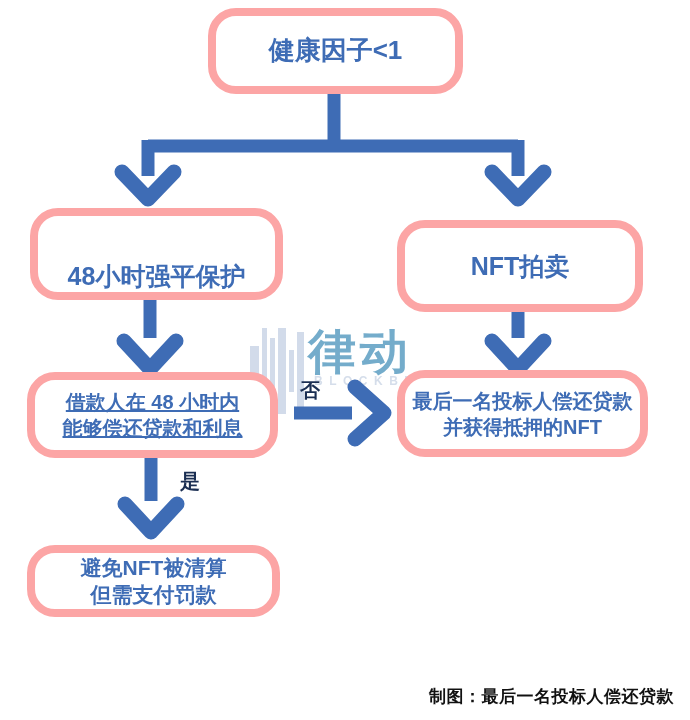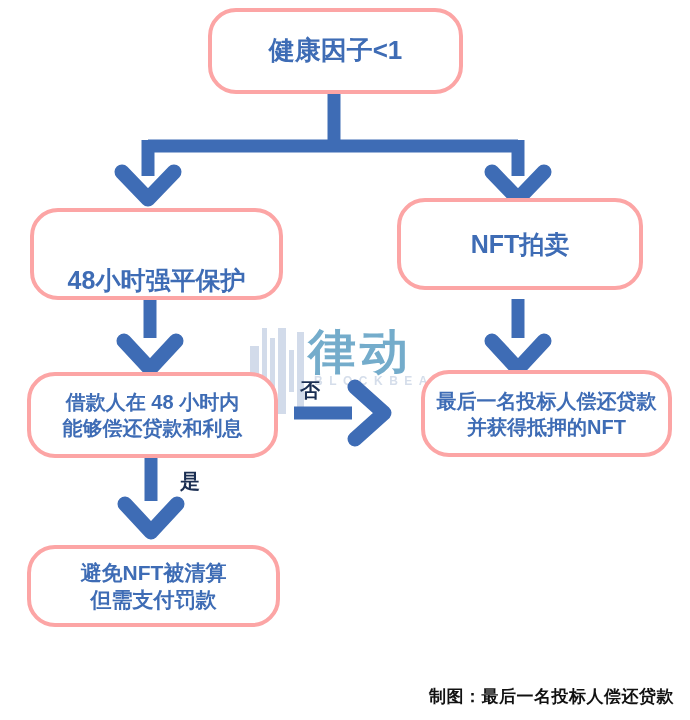--- a/index.html
+++ b/index.html
@@ -13,38 +13,38 @@
     background:#ffffff;
     overflow:hidden;
   }
   .connectors{
     position:absolute;left:0;top:0;z-index:2;
   }
   .node{
     position:absolute;
     box-sizing:border-box;
     background:#ffffff;
-    border:4px solid #fca5a5;
+    border:8px solid #fca5a5;
     border-radius:28px;
     display:flex;
     flex-direction:column;
     align-items:center;
     justify-content:center;
     text-align:center;
     color:#3e6cb5;
     font-weight:bold;
     z-index:3;
     line-height:1.3;
   }
   .node-root   {left:208px;top:8px;  width:255px;height:86px;font-size:26px;}
   .node-left   {left:30px; top:208px;width:253px;height:92px;font-size:25px;justify-content:flex-end;}
-  .node-right  {left:397px;top:198px;width:246px;height:92px;font-size:25px;}
-  .node-midleft{left:27px; top:372px;width:251px;height:86px;font-size:20px;}
-  .node-midright{left:397px;top:370px;width:251px;height:87px;font-size:20px;margin-left:24px;}
-  .node-bottom {left:27px; top:545px;width:253px;height:82px;font-size:21px;}
+  .node-right  {left:397px;top:220px;width:246px;height:92px;font-size:25px;}
+  .node-midleft{left:27px; top:372px;width:251px;height:86px;font-size:20px;text-decoration:underline;}
+  .node-midright{left:397px;top:370px;width:251px;height:87px;font-size:20px;}
+  .node-bottom {left:27px; top:545px;width:253px;height:72px;font-size:21px;}
   .edge-label{
     position:absolute;
     z-index:4;
     color:#1a2e52;
     font-weight:bold;
     font-size:20px;
   }
   .edge-label-no {left:300px;top:377px;}
   .edge-label-yes{left:180px;top:468px;}
   .watermark{

